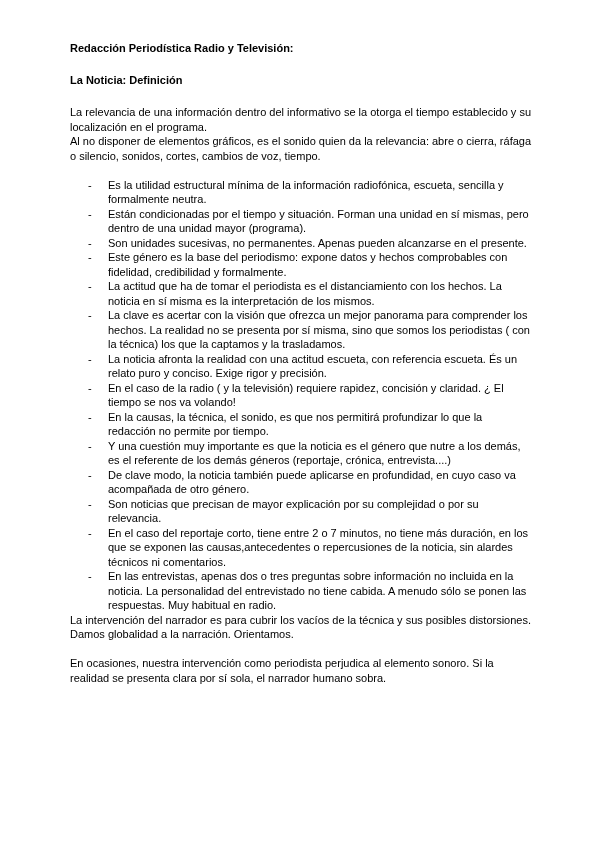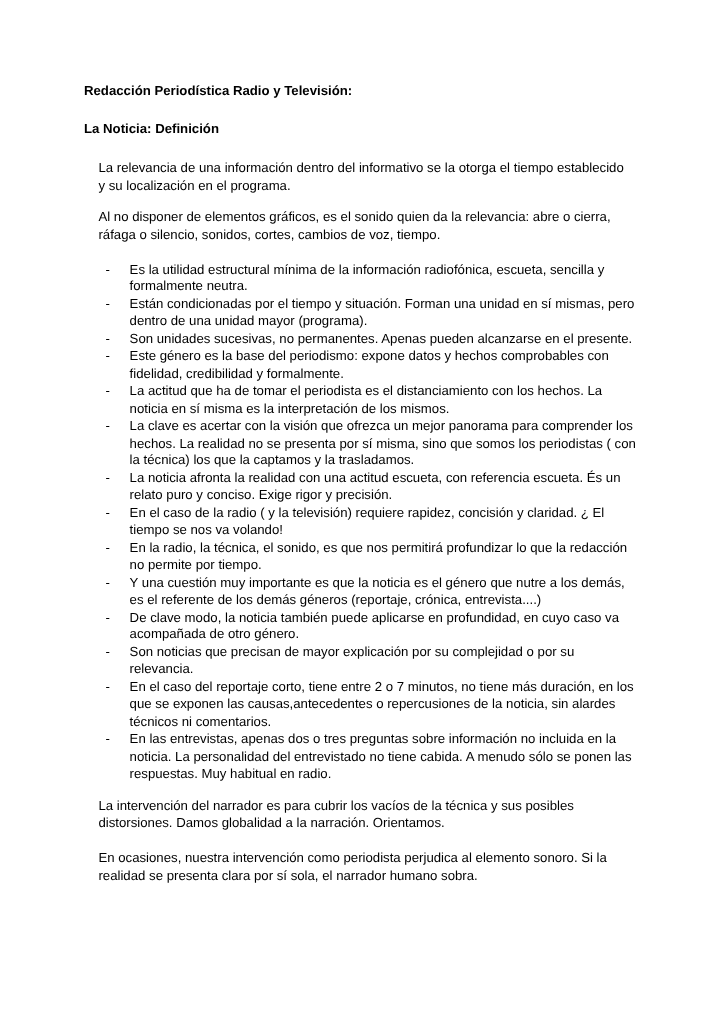--- a/index.html
+++ b/index.html
@@ -6,35 +6,35 @@
     margin: 0;
     padding: 0;
     background: #ffffff;
   }
   .page {
     position: relative;
     width: 600px;
     height: 848px;
     background: #ffffff;
     box-sizing: border-box;
-    padding: 69px 68px 0 70px;
+    padding: 41px 68px 0 70px;
     font-family: "Liberation Sans", "DejaVu Sans", sans-serif;
     font-size: 11px;
     line-height: 14.5px;
     color: #000000;
     overflow: hidden;
   }
   .doc-heading {
     font-size: 11px;
     line-height: 14.5px;
     font-weight: bold;
     margin: 0 0 17.5px 0;
   }
   .para {
-    margin: 12px;
+    margin: 0;
   }
   .bullet-list {
     list-style: none;
     margin: 14.5px 0 0 0;
     padding: 0;
   }
   .bullet-item {
     display: flex;
     align-items: flex-start;
     margin: 0;
@@ -90,21 +90,21 @@
     <li class="bullet-item">
       <span class="bullet-marker">-</span>
       <span class="bullet-text">La noticia afronta la realidad con una actitud escueta, con referencia escueta. És un relato puro y conciso. Exige rigor y precisión.</span>
     </li>
     <li class="bullet-item">
       <span class="bullet-marker">-</span>
       <span class="bullet-text">En el caso de la radio ( y la televisión) requiere rapidez, concisión y claridad. ¿ El tiempo se nos va volando!</span>
     </li>
     <li class="bullet-item">
       <span class="bullet-marker">-</span>
-      <span class="bullet-text">En la radio, la técnica, el sonido, es que nos permitirá profundizar lo que la redacción no permite por tiempo.</span>
+      <span class="bullet-text">En la causas, la técnica, el sonido, es que nos permitirá profundizar lo que la redacción no permite por tiempo.</span>
     </li>
     <li class="bullet-item">
       <span class="bullet-marker">-</span>
       <span class="bullet-text">Y una cuestión muy importante es que la noticia es el género que nutre a los demás, es el referente de los demás géneros (reportaje, crónica, entrevista....)</span>
     </li>
     <li class="bullet-item">
       <span class="bullet-marker">-</span>
       <span class="bullet-text">De clave modo, la noticia también puede aplicarse en profundidad, en cuyo caso va acompañada de otro género.</span>
     </li>
     <li class="bullet-item">

